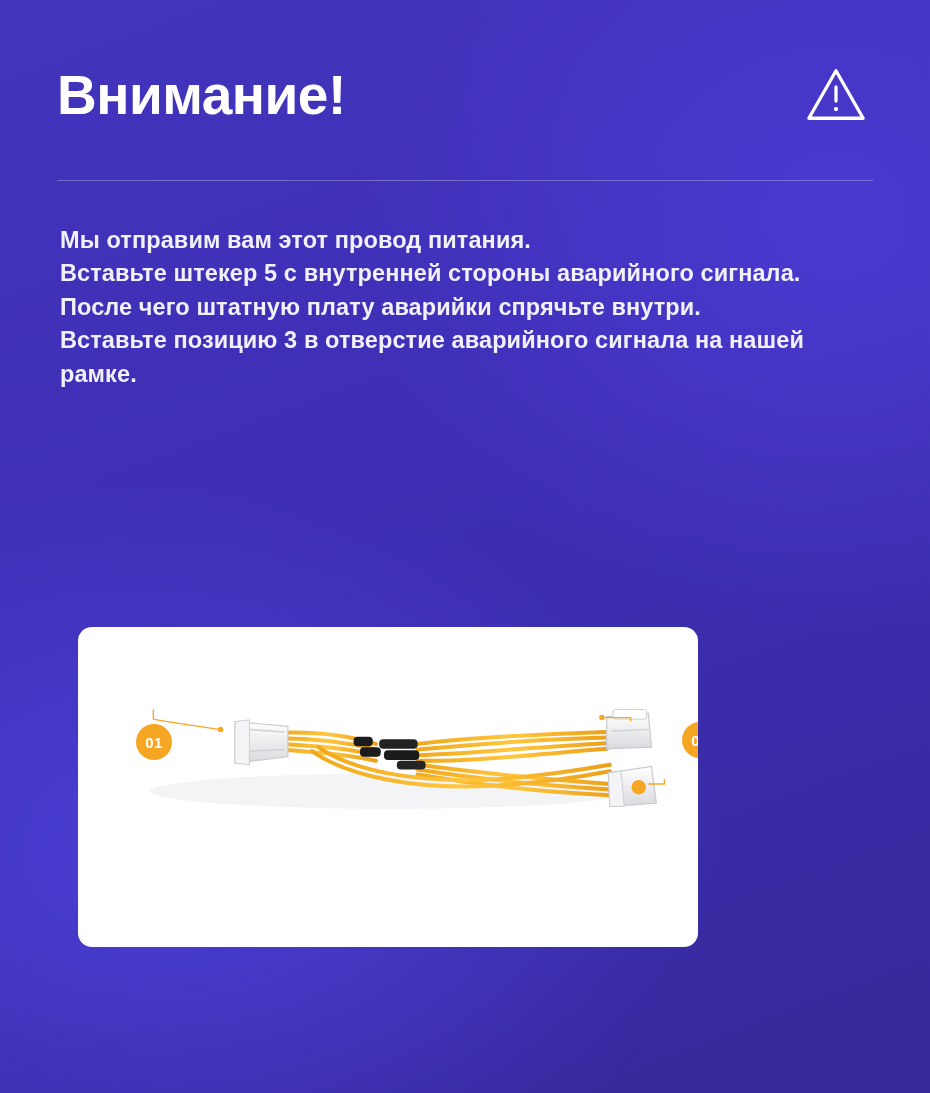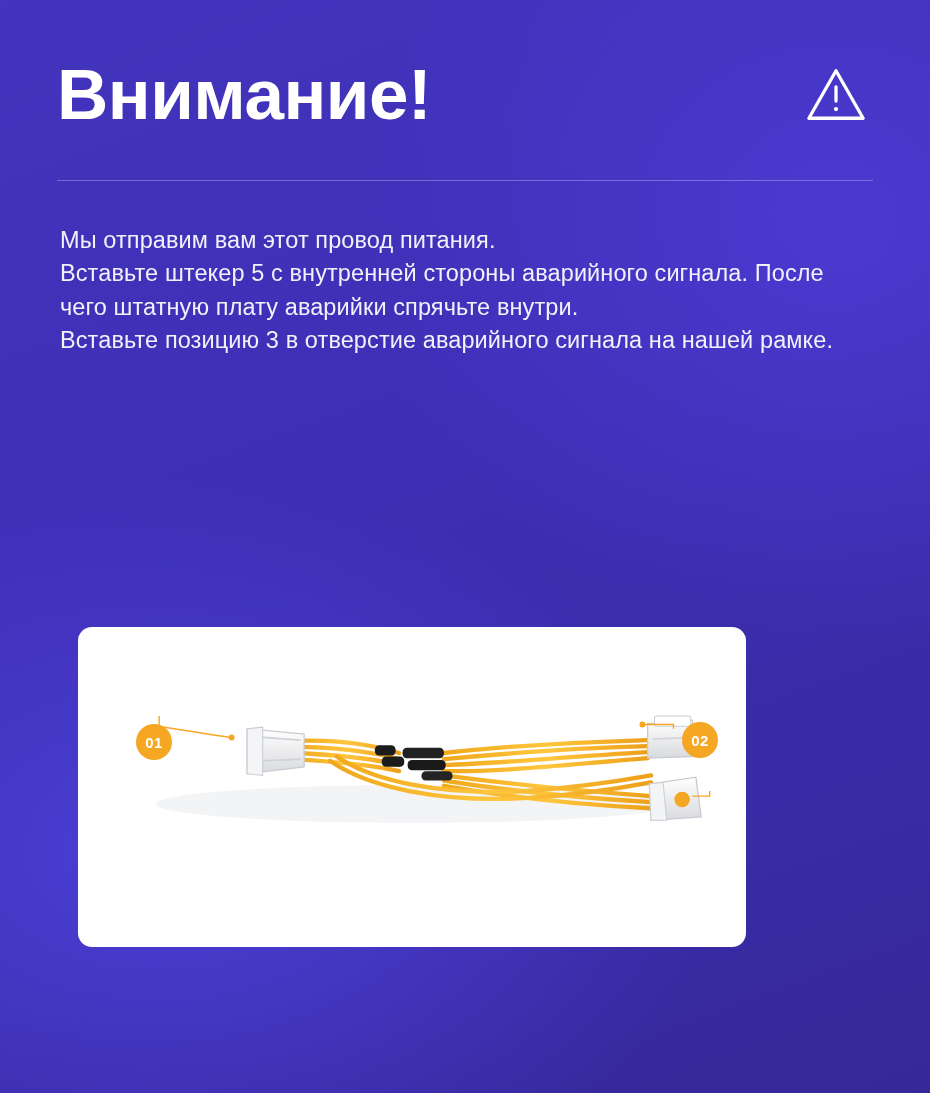--- a/index.html
+++ b/index.html
@@ -31,21 +31,21 @@
     left: 57px;
     top: 52px;
     right: 57px;
     height: 86px;
     display: flex;
     align-items: center;
     justify-content: space-between;
   }
   .title {
     color: #ffffff;
-    font-size: 71px;
+    font-size: 55px;
     line-height: 60px;
     font-weight: 700;
     letter-spacing: -0.5px;
     white-space: nowrap;
   }
   .warn-icon {
     width: 62px;
     height: 62px;
     margin-right: 6px;
     flex: 0 0 auto;
@@ -63,33 +63,33 @@
 
   
   .body-text {
     position: absolute;
     left: 60px;
     top: 224px;
     width: 790px;
     color: #f2f1fb;
     font-size: 23.5px;
     line-height: 33.4px;
-    font-weight: 400;
+    font-weight: 700;
     letter-spacing: 0.1px;
   }
   .body-text p {
     margin: 0;
   }
 
   
   .photo-card {
     position: absolute;
     left: 78px;
     top: 627px;
-    width: 668px;
+    width: 620px;
     height: 320px;
     background: #ffffff;
     border-radius: 14px;
     overflow: hidden;
   }
   .photo-inner {
     position: absolute;
     inset: 0;
   }
 

